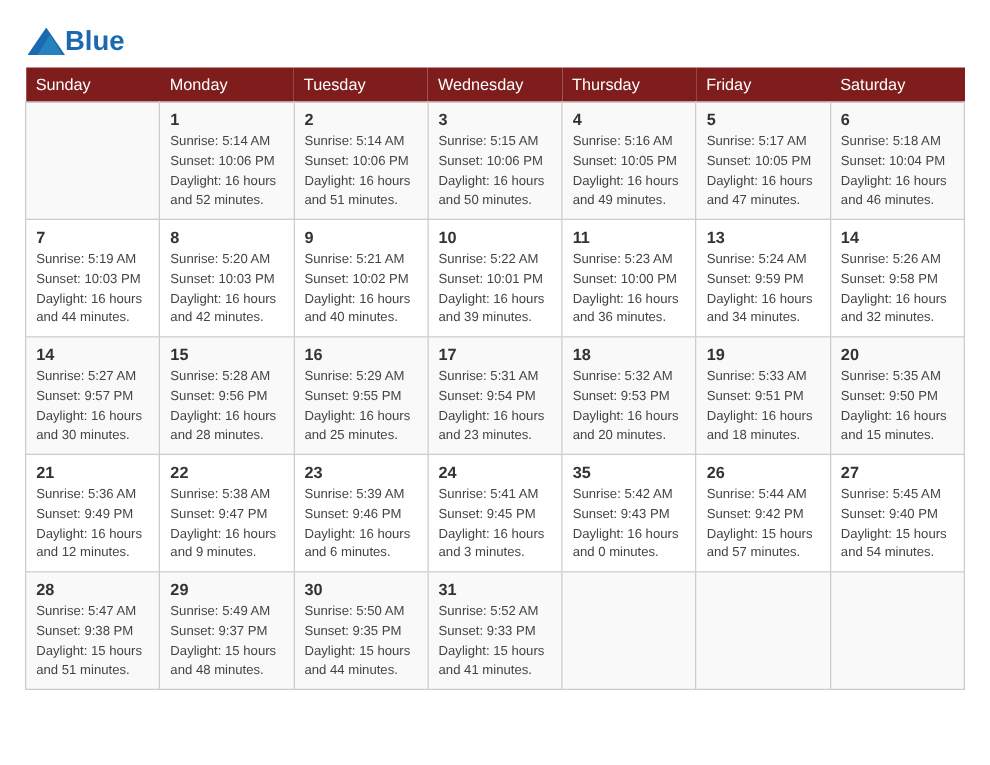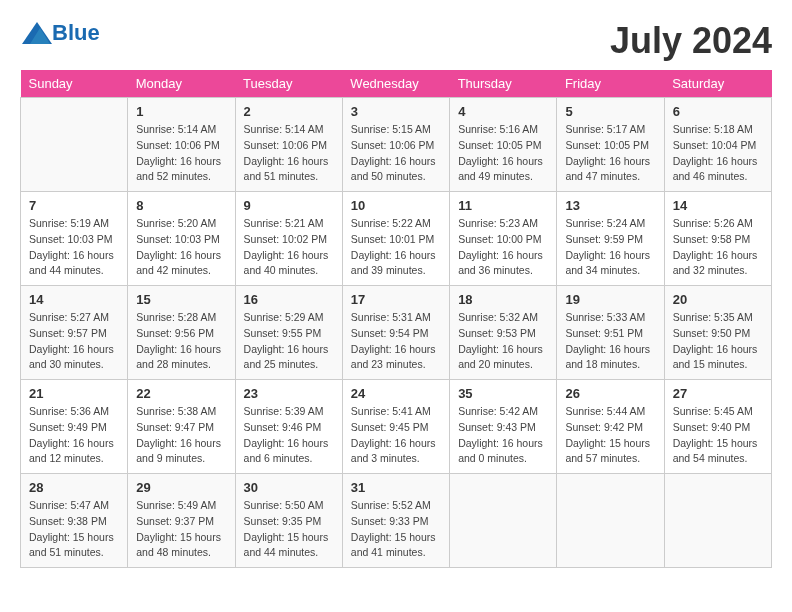--- a/index.html
+++ b/index.html
@@ -48,21 +48,21 @@
       font-size: 16px;
       color: #333;
       margin-top: 2px;
     }
     table {
       width: 100%;
       border-collapse: collapse;
       font-size: 11px;
     }
     thead th {
-      background-color: #ec4899;
+      background-color: #7f1d1d;
       color: #fff;
       text-align: left;
       padding: 6px 8px;
       font-size: 13px;
       font-weight: normal;
     }
     tbody td {
       border: 1px solid #ccc;
       vertical-align: top;
       padding: 6px 8px;
@@ -94,21 +94,20 @@
       <span class="logo-icon">
         <svg viewBox="0 0 30 22" xmlns="http://www.w3.org/2000/svg">
           <polygon points="0,22 15,0 30,22" fill="#1a6ab1"></polygon>
           <polygon points="8,22 18,6 28,22" fill="#2e8bc0" opacity="0.7"></polygon>
         </svg>
       </span>
       <span class="logo-blue">Blue</span>
     </div>
   </div>
   <div class="title-section">
-    <div class="month-year">July 2024</div>
   </div>
 </div>
 
 <table>
   <thead>
     <tr>
     <th>Sunday</th>
         <th>Monday</th>
         <th>Tuesday</th>
         <th>Wednesday</th>

